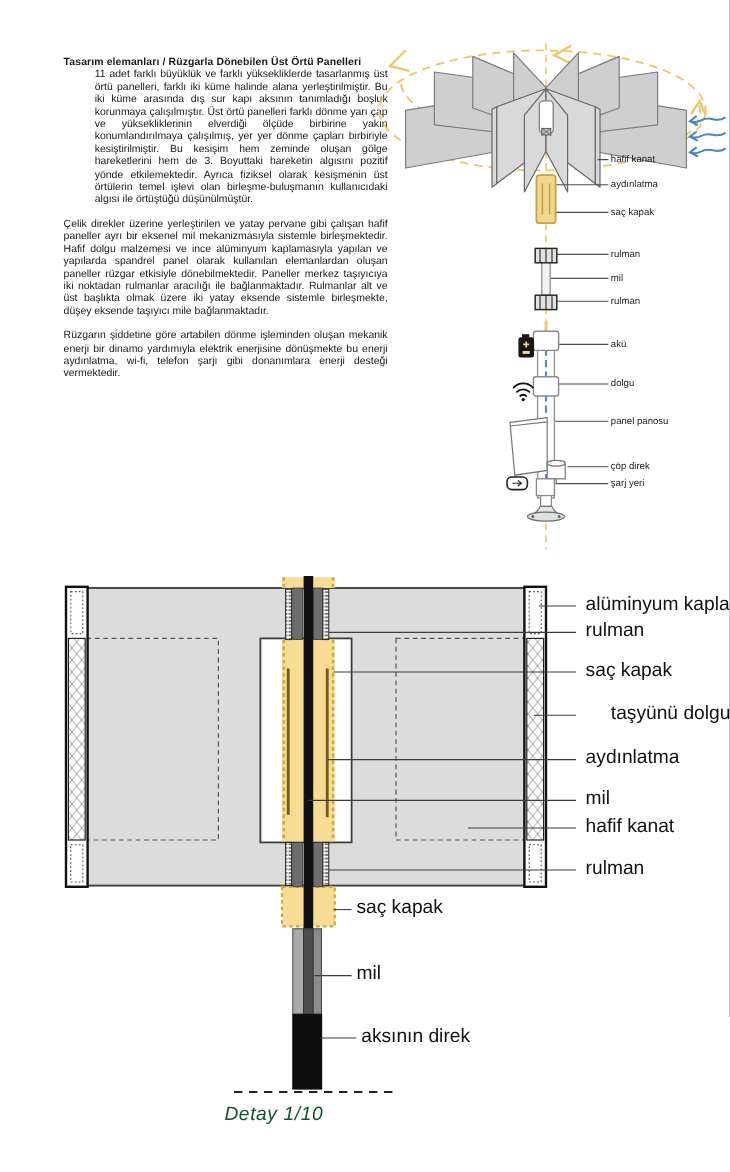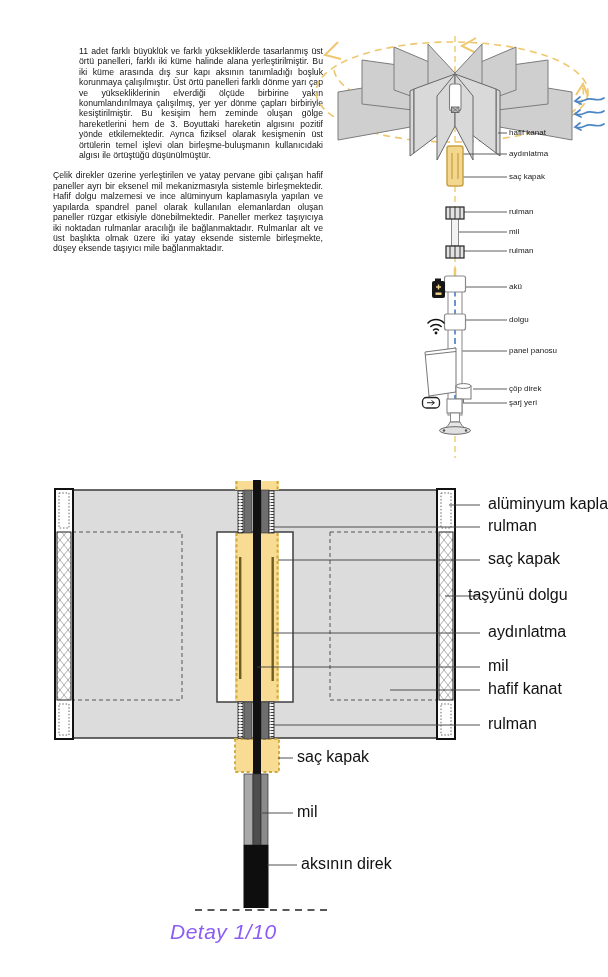--- a/index.html
+++ b/index.html
@@ -18,35 +18,37 @@
   }
   .article p.first{margin-top:0;margin-left:26px;}
   
   .lbl{
     position:absolute;font-size:8px;line-height:10px;color:#1a1a1a;white-space:nowrap;
   }
   .lbl-d{
     position:absolute;font-size:16px;line-height:12px;color:#111;white-space:nowrap;
   }
   .caption{
-    position:absolute;left:170px;top:920px;font-size:21px;font-style:italic;
-    color:#8b5cf6;letter-spacing:0.5px;
+    position:absolute;left:187px;top:920px;font-size:16px;font-style:italic;
+    color:#14532d;letter-spacing:0.5px;
   }
   svg{position:absolute;}
   #axo-svg{left:308px;top:28px;}
   #detail-svg{left:50px;top:478px;}
 </style>
 </head>
 <body>
 
 <div class="page">
 
   <section class="article">
+    <h1>Tasarım elemanları / Rüzgarla Dönebilen Üst Örtü Panelleri</h1>
     <p class="first">11 adet farklı büyüklük ve farklı yüksekliklerde tasarlanmış üst örtü panelleri, farklı iki küme halinde alana yerleştirilmiştir. Bu iki küme arasında dış sur kapı aksının tanımladığı boşluk korunmaya çalışılmıştır. Üst örtü panelleri farklı dönme yarı çap ve yüksekliklerinin elverdiği ölçüde birbirine yakın konumlandırılmaya çalışılmış, yer yer dönme çapları birbiriyle kesiştirilmiştir. Bu kesişim hem zeminde oluşan gölge hareketlerini hem de 3. Boyuttaki hareketin algısını pozitif yönde etkilemektedir. Ayrıca fiziksel olarak kesişmenin üst örtülerin temel işlevi olan birleşme-buluşmanın kullanıcıdaki algısı ile örtüştüğü düşünülmüştür.</p>
     <p>Çelik direkler üzerine yerleştirilen ve yatay pervane gibi çalışan hafif paneller ayrı bir eksenel mil mekanizmasıyla sistemle birleşmektedir. Hafif dolgu malzemesi ve ince alüminyum kaplamasıyla yapılan ve yapılarda spandrel panel olarak kullanılan elemanlardan oluşan paneller rüzgar etkisiyle dönebilmektedir. Paneller merkez taşıyıcıya iki noktadan rulmanlar aracılığı ile bağlanmaktadır. Rulmanlar alt ve üst başlıkta olmak üzere iki yatay eksende sistemle birleşmekte, düşey eksende taşıyıcı mile bağlanmaktadır.</p>
+    <p>Rüzgarın şiddetine göre artabilen dönme işleminden oluşan mekanik enerji bir dinamo yardımıyla elektrik enerjisine dönüşmekte bu enerji aydınlatma, wi-fi, telefon şarjı gibi donanımlara enerji desteği vermektedir.</p>
   </section>
 
   <svg id="axo-svg" width="300" height="445" viewBox="308 28 300 445">
 
     <line x1="455" y1="36" x2="455" y2="458" stroke="#f0cd7c" stroke-width="1.5" stroke-dasharray="6 4"></line>
 
     <g fill="none" stroke="#eec76f" stroke-width="1.6">
       <ellipse cx="452" cy="92" rx="136" ry="50" stroke-dasharray="7 5"></ellipse>
       <path d="M 334 70 A 120 46 0 0 0 428 112" stroke-dasharray="7 5"></path>
       <path d="M 560 120 A 124 46 0 0 0 582 86" stroke-dasharray="7 5"></path>
@@ -277,21 +279,21 @@
       <line x1="274" y1="725" x2="485" y2="725"></line>
       <line x1="278" y1="758" x2="293" y2="758"></line>
       <line x1="262" y1="813" x2="293" y2="813"></line>
       <line x1="267" y1="865" x2="297" y2="865"></line>
     </g>
   </svg>
 
   <span class="lbl-d" style="left:488px;top:498px">alüminyum kaplama</span>
   <span class="lbl-d" style="left:488px;top:520px">rulman</span>
   <span class="lbl-d" style="left:488px;top:553px">saç kapak</span>
-  <span class="lbl-d" style="left:468px;top:589px">taşyünü dolgu</span>
+  <span class="lbl-d" style="left:509px;top:589px">taşyünü dolgu</span>
   <span class="lbl-d" style="left:488px;top:626px">aydınlatma</span>
   <span class="lbl-d" style="left:488px;top:660px">mil</span>
   <span class="lbl-d" style="left:488px;top:683px">hafif kanat</span>
   <span class="lbl-d" style="left:488px;top:718px">rulman</span>
 
   <span class="lbl-d" style="left:297px;top:751px">saç kapak</span>
   <span class="lbl-d" style="left:297px;top:806px">mil</span>
   <span class="lbl-d" style="left:301px;top:858px">aksının direk</span>
 
   <span class="caption">Detay 1/10</span>

